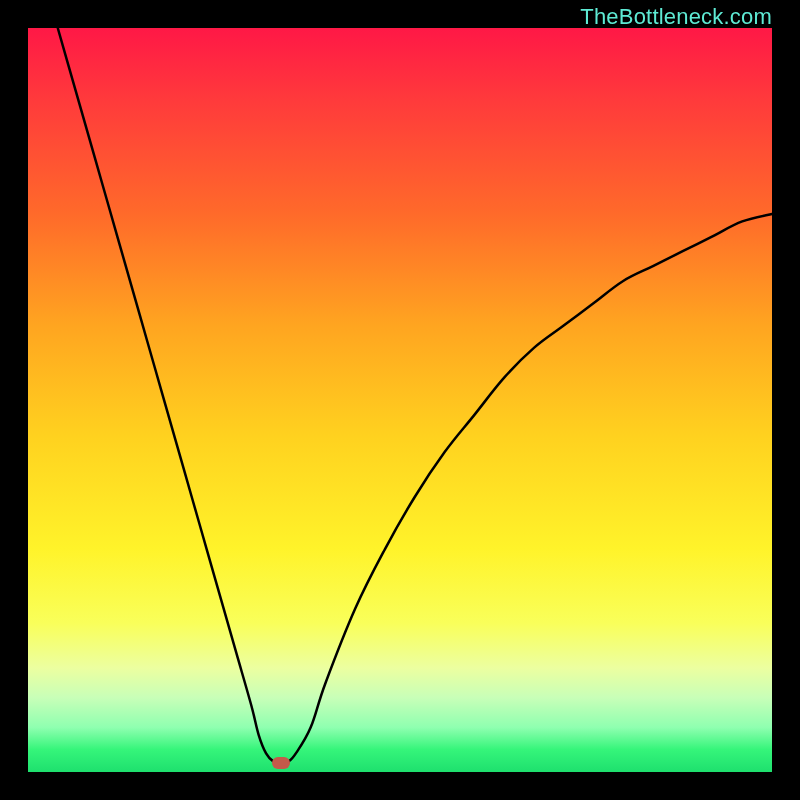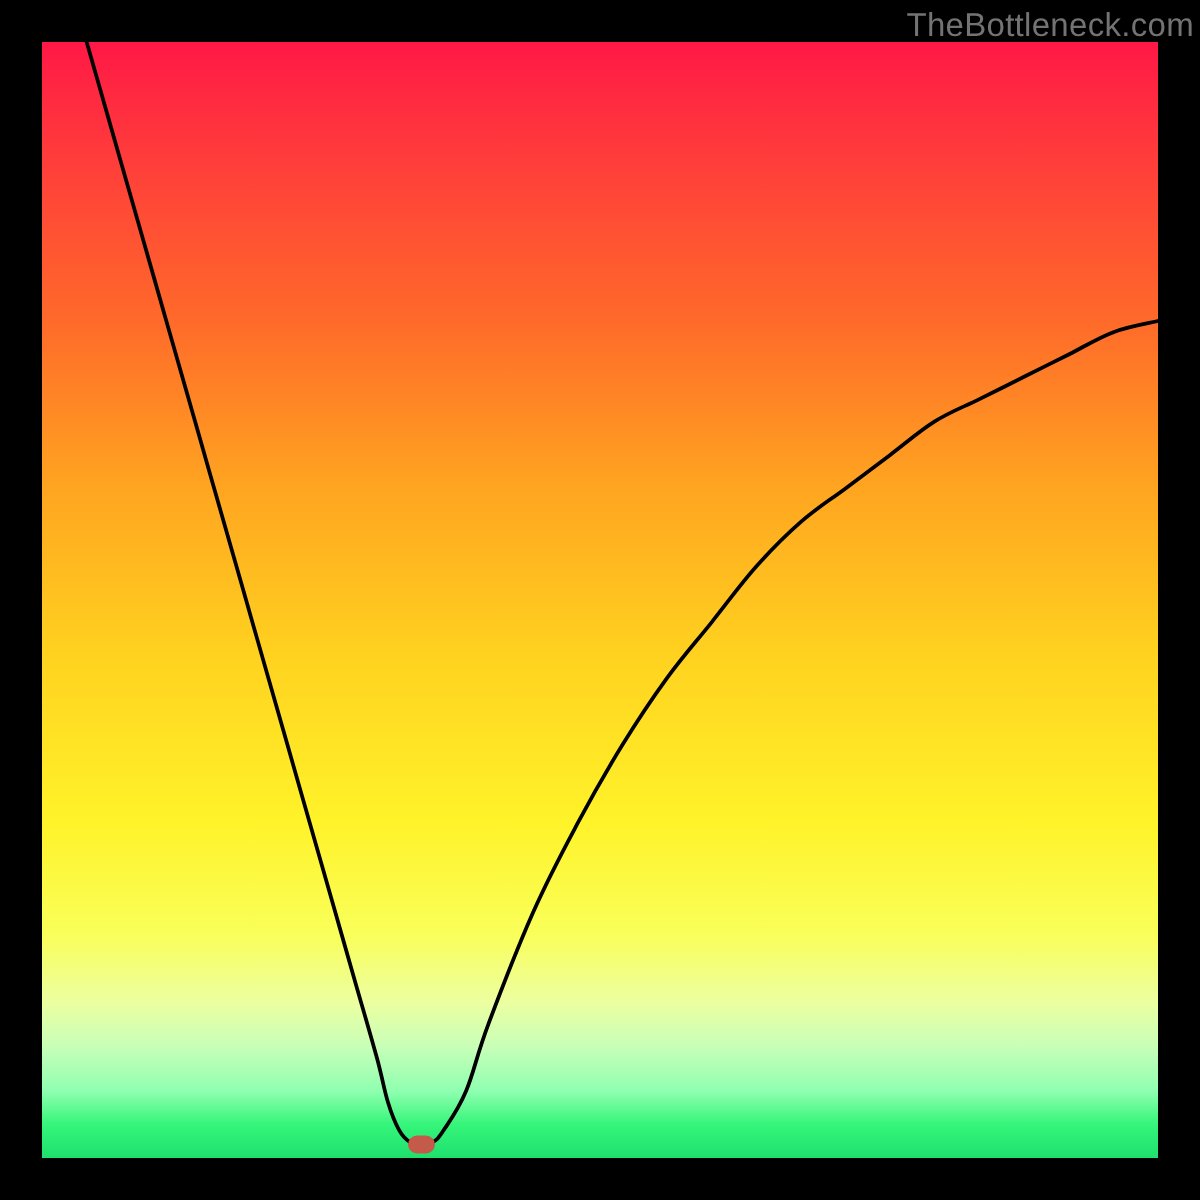--- a/index.html
+++ b/index.html
@@ -34,22 +34,22 @@
       #ecffa0 86%,
       #c8ffb8 90%,
       #8fffb0 94%,
       #35f57a 97%,
       #1ee06e 100%
     );
   }
   .watermark {
     position: absolute;
     top: 4px;
-    right: 4px;
-    color: #737373;
+    right: 28px;
+    color: #5eead4;
     font-size: 22px;
     letter-spacing: 0.2px;
     user-select: none;
   }
   svg.curve {
     position: absolute;
     left: 0;
     top: 0;
     width: 744px;
     height: 744px;

